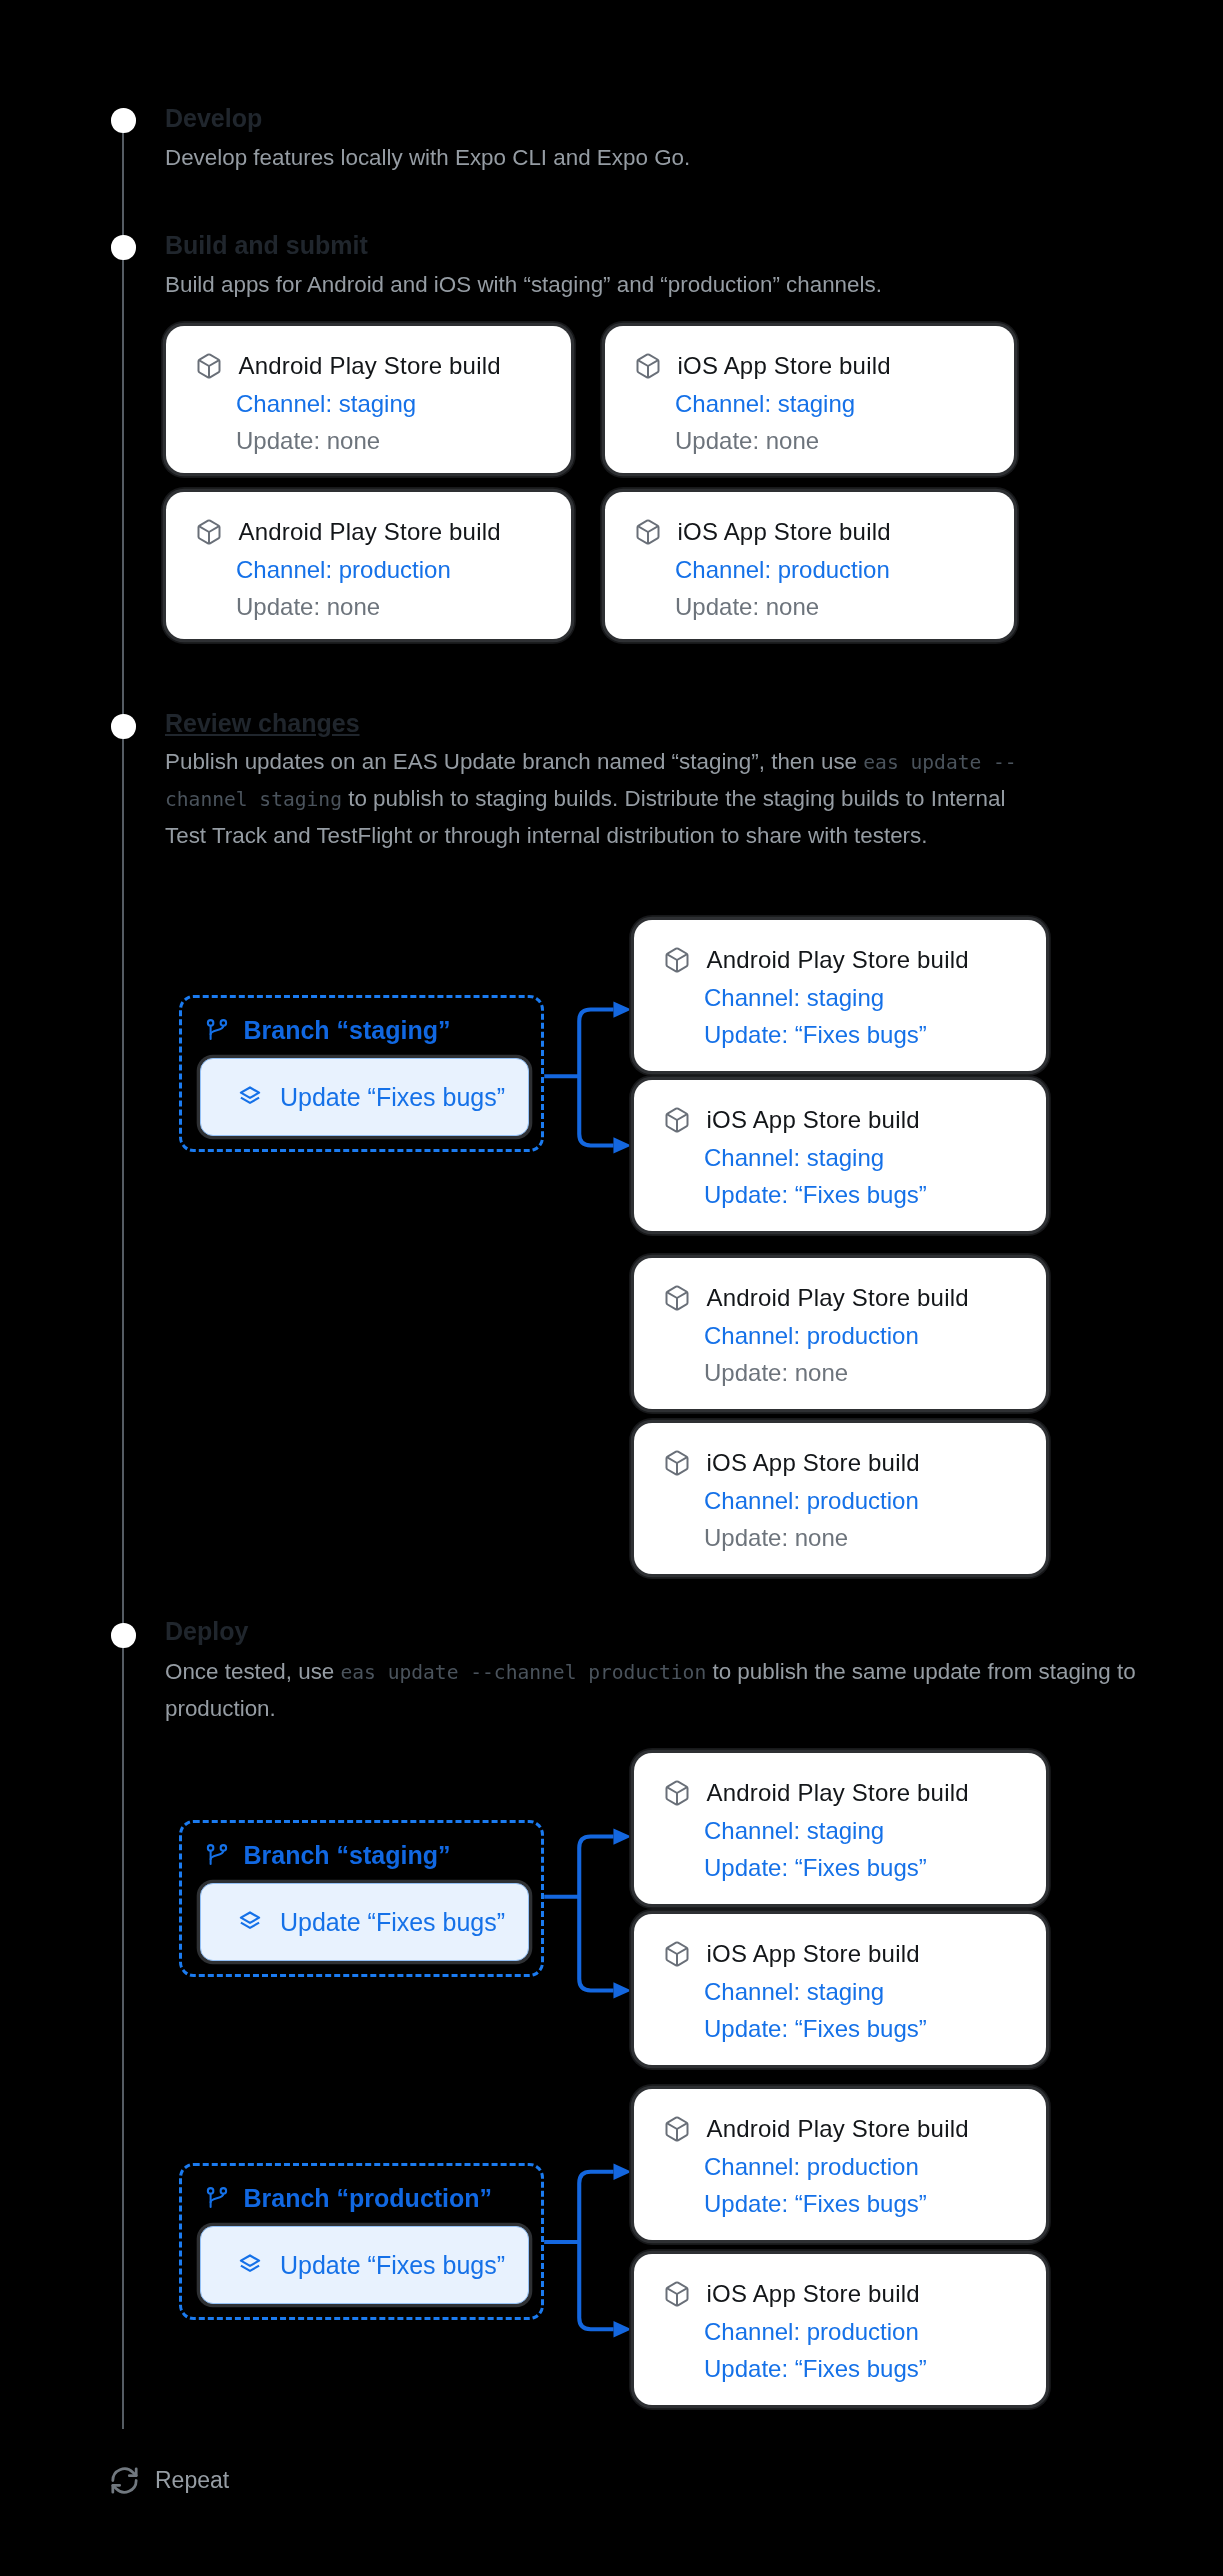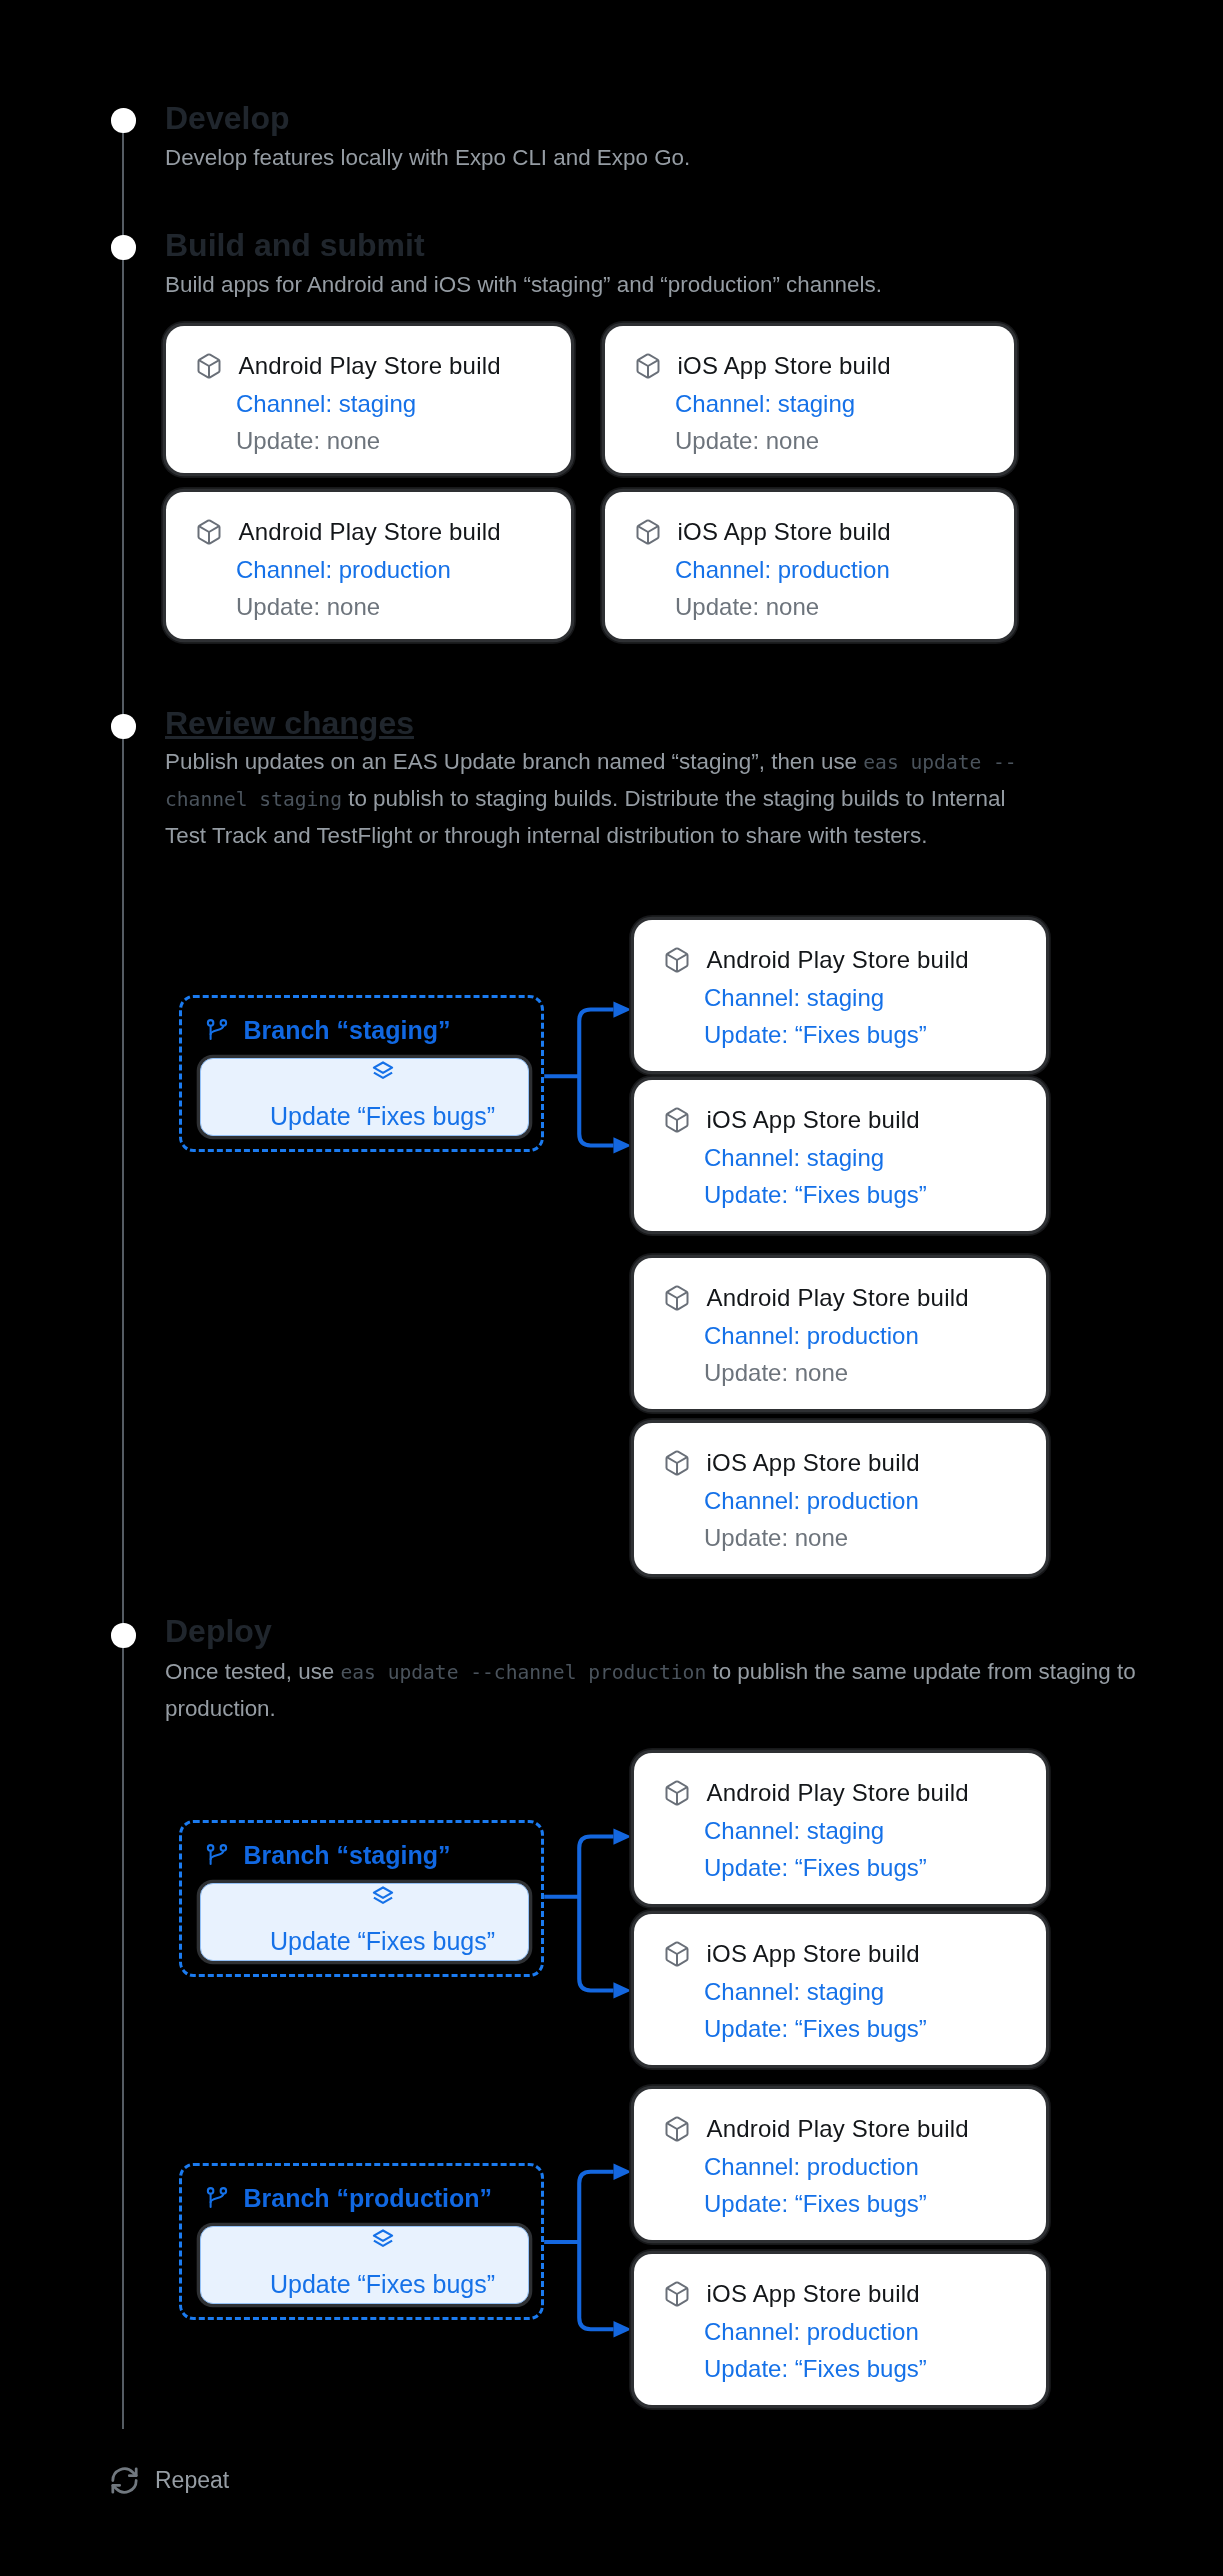--- a/index.html
+++ b/index.html
@@ -4,21 +4,21 @@
 <style>
   html,body{margin:0;padding:0;background:#000;}
   .canvas{position:relative;width:1223px;height:2576px;background:#000000;
           font-family:"Liberation Sans",sans-serif;overflow:hidden;}
 
   
   .tl-line{position:absolute;left:122px;top:120px;width:2.4px;height:2309px;background:#555c63;}
   .tl-dot{position:absolute;width:24.5px;height:24.5px;border-radius:50%;background:#ffffff;}
 
   
-  .step-title{position:absolute;margin:0;font-size:32px;font-weight:600;color:#20262d;line-height:31px;}
+  .step-title{position:absolute;margin:0;font-size:25px;font-weight:600;color:#20262d;line-height:31px;}
   .step-body{position:absolute;margin:0;font-size:22.4px;font-weight:400;color:#959ca3;line-height:36px;}
   .inline-code{font-family:"DejaVu Sans Mono",monospace;font-size:19.6px;color:#4a535c;}
 
   
   .card{position:absolute;background:#ffffff;border-radius:18px;box-sizing:border-box;
         padding:21px 0 0 29px;
         box-shadow:0 0 0 3.3px #2e3033,0 0 0 4.9px #17181a;}
   .card-head{display:flex;align-items:center;gap:15.5px;height:38px;}
   .card-title{font-size:24px;font-weight:500;color:#131619;letter-spacing:0.2px;}
   .card-line{font-size:24px;line-height:37px;margin-left:41px;}
@@ -26,21 +26,21 @@
   .muted{color:#6d747c;}
 
   
   .branch{position:absolute;border:3.3px dashed #1b7bf0;border-radius:14.7px;box-sizing:border-box;}
   .branch-head{position:absolute;left:23px;top:18px;display:flex;align-items:center;gap:14px;
                font-size:25px;font-weight:700;color:#1168e2;}
   .pill{position:absolute;left:18px;top:60px;width:329px;height:78px;background:#e8f2fe;
         border:1.6px solid #93c0f5;border-radius:13px;box-sizing:border-box;
         display:flex;align-items:center;gap:17px;padding-left:36px;
         box-shadow:0 0 0 3.3px #2e3033;
-        font-size:25px;font-weight:500;color:#1571e8;flex-direction:column;}
+        font-size:25px;font-weight:500;color:#1571e8;}
 
   .connector{position:absolute;}
 
   
   .repeat-label{position:absolute;margin:0;font-size:23px;color:#969da4;line-height:33px;}
   .icon{flex:none;display:block;}
 </style>
 </head>
 <body>
 

